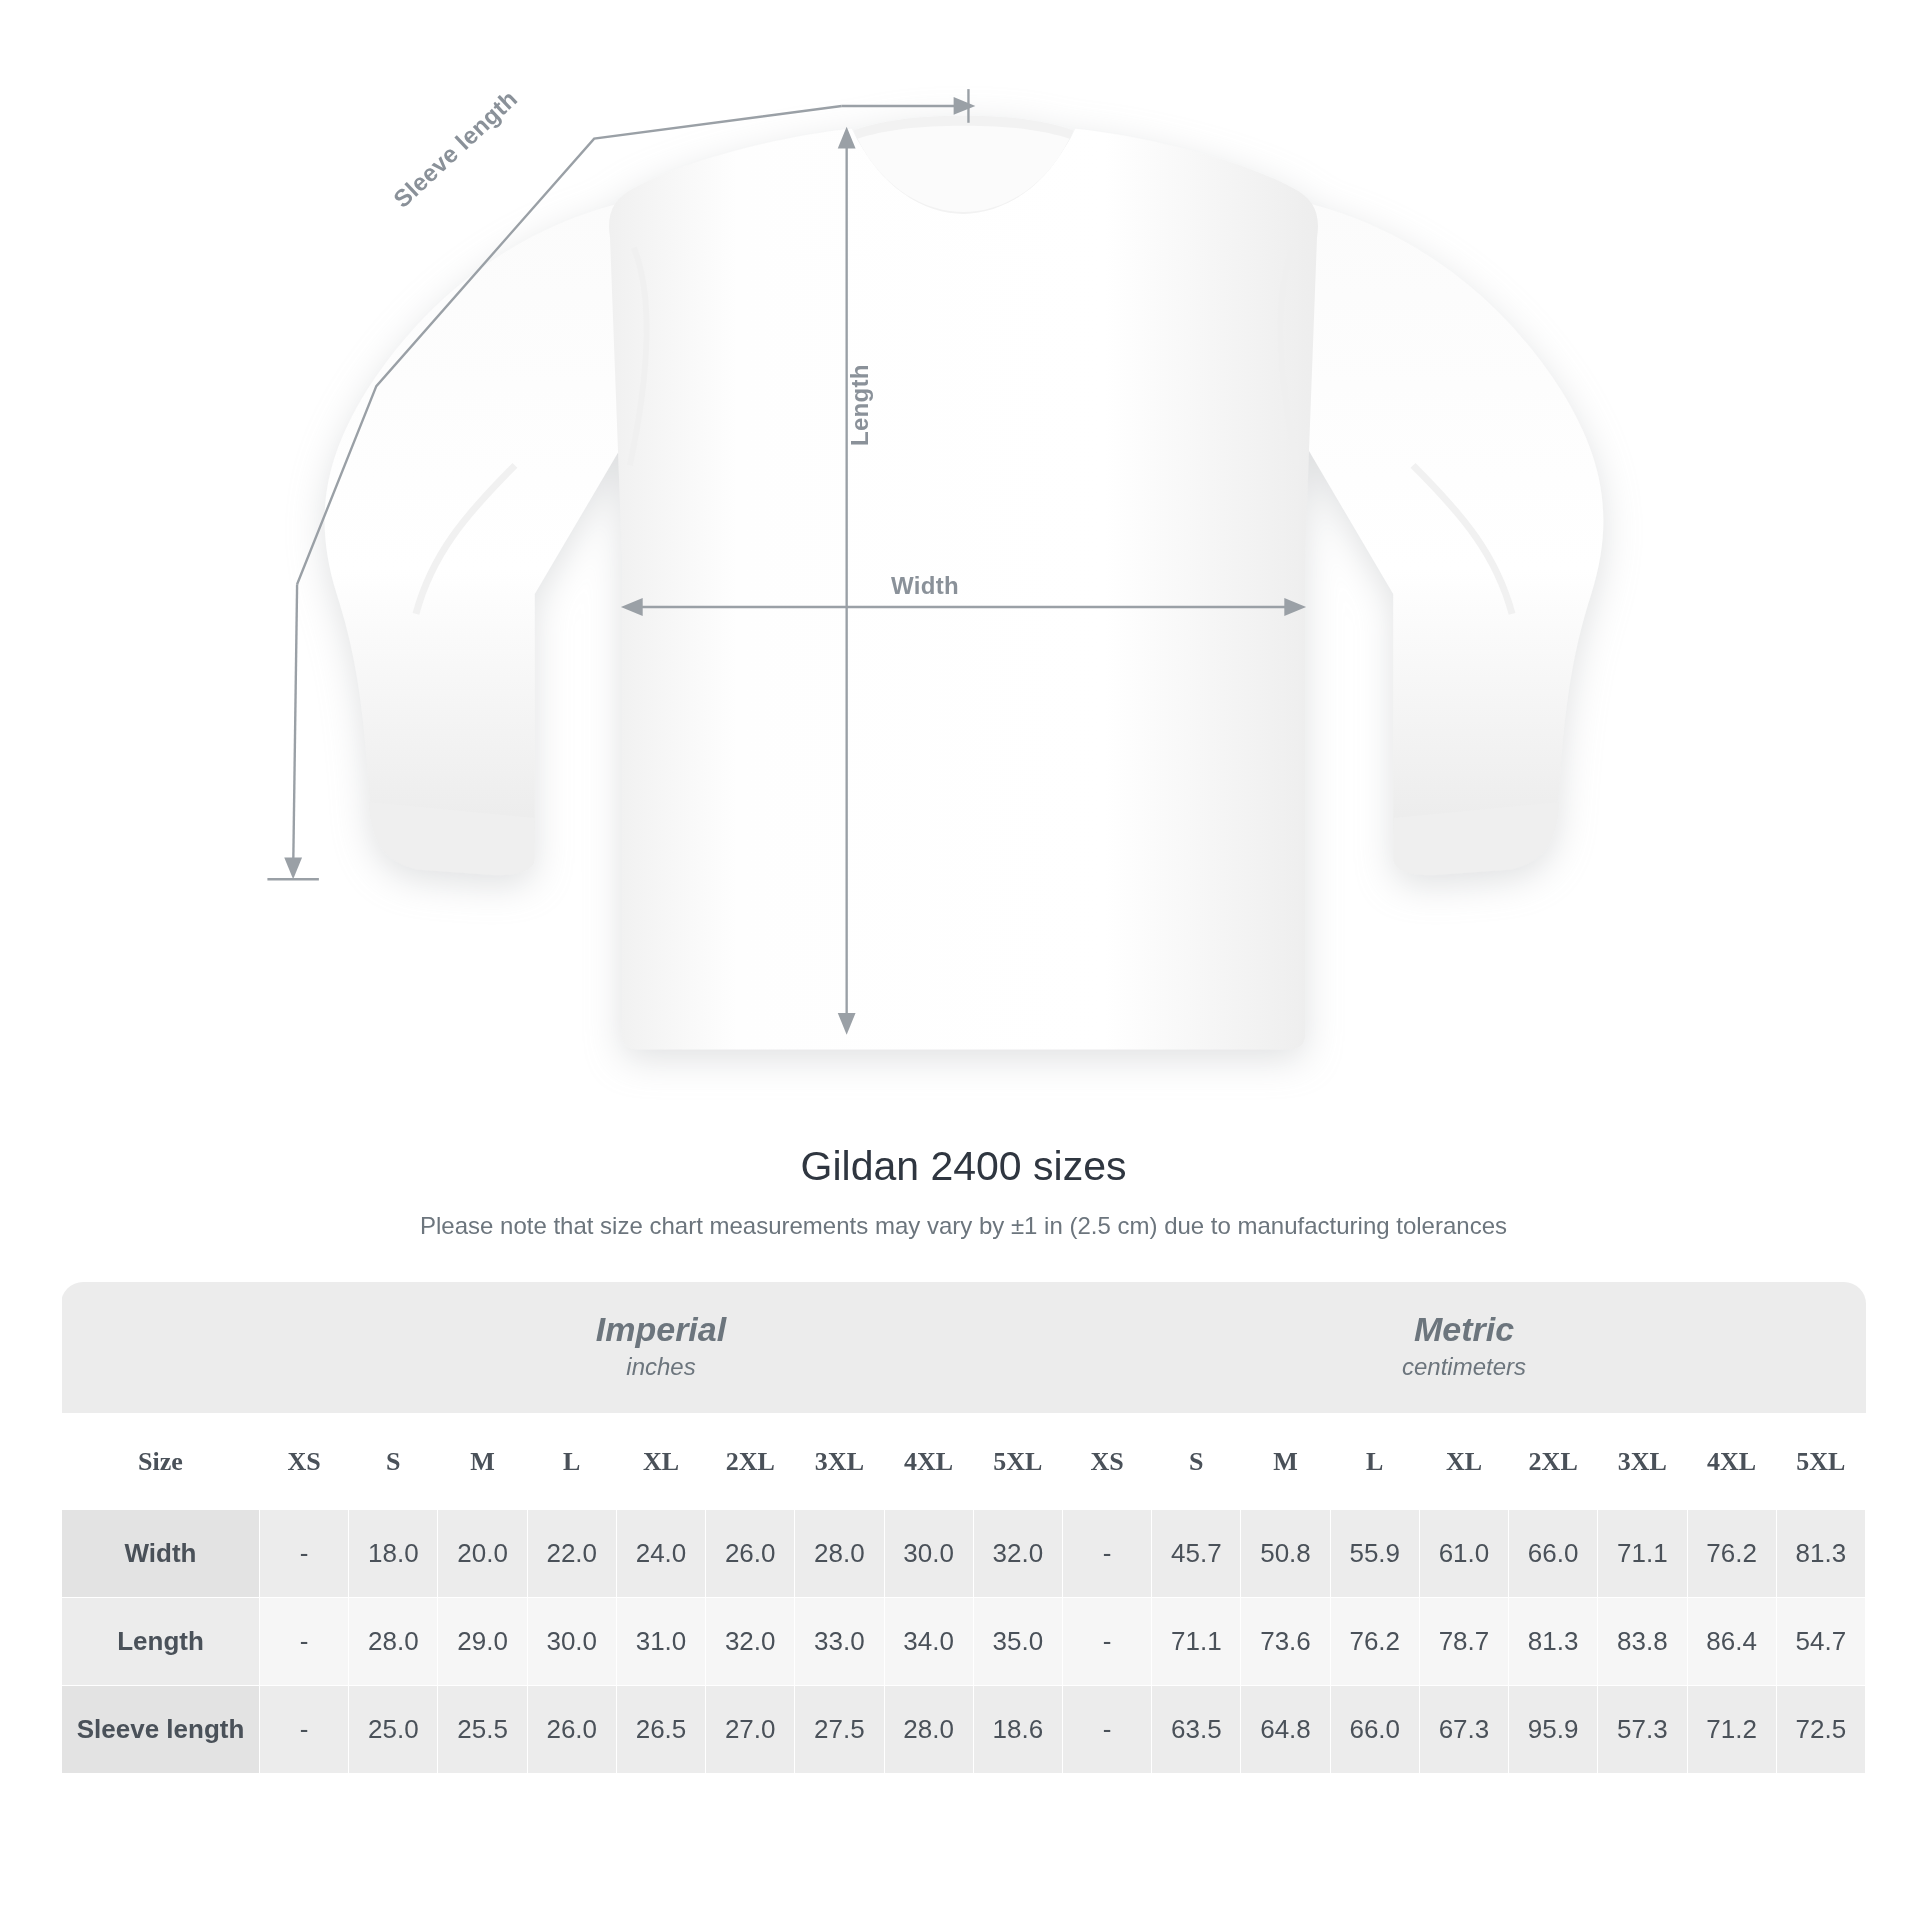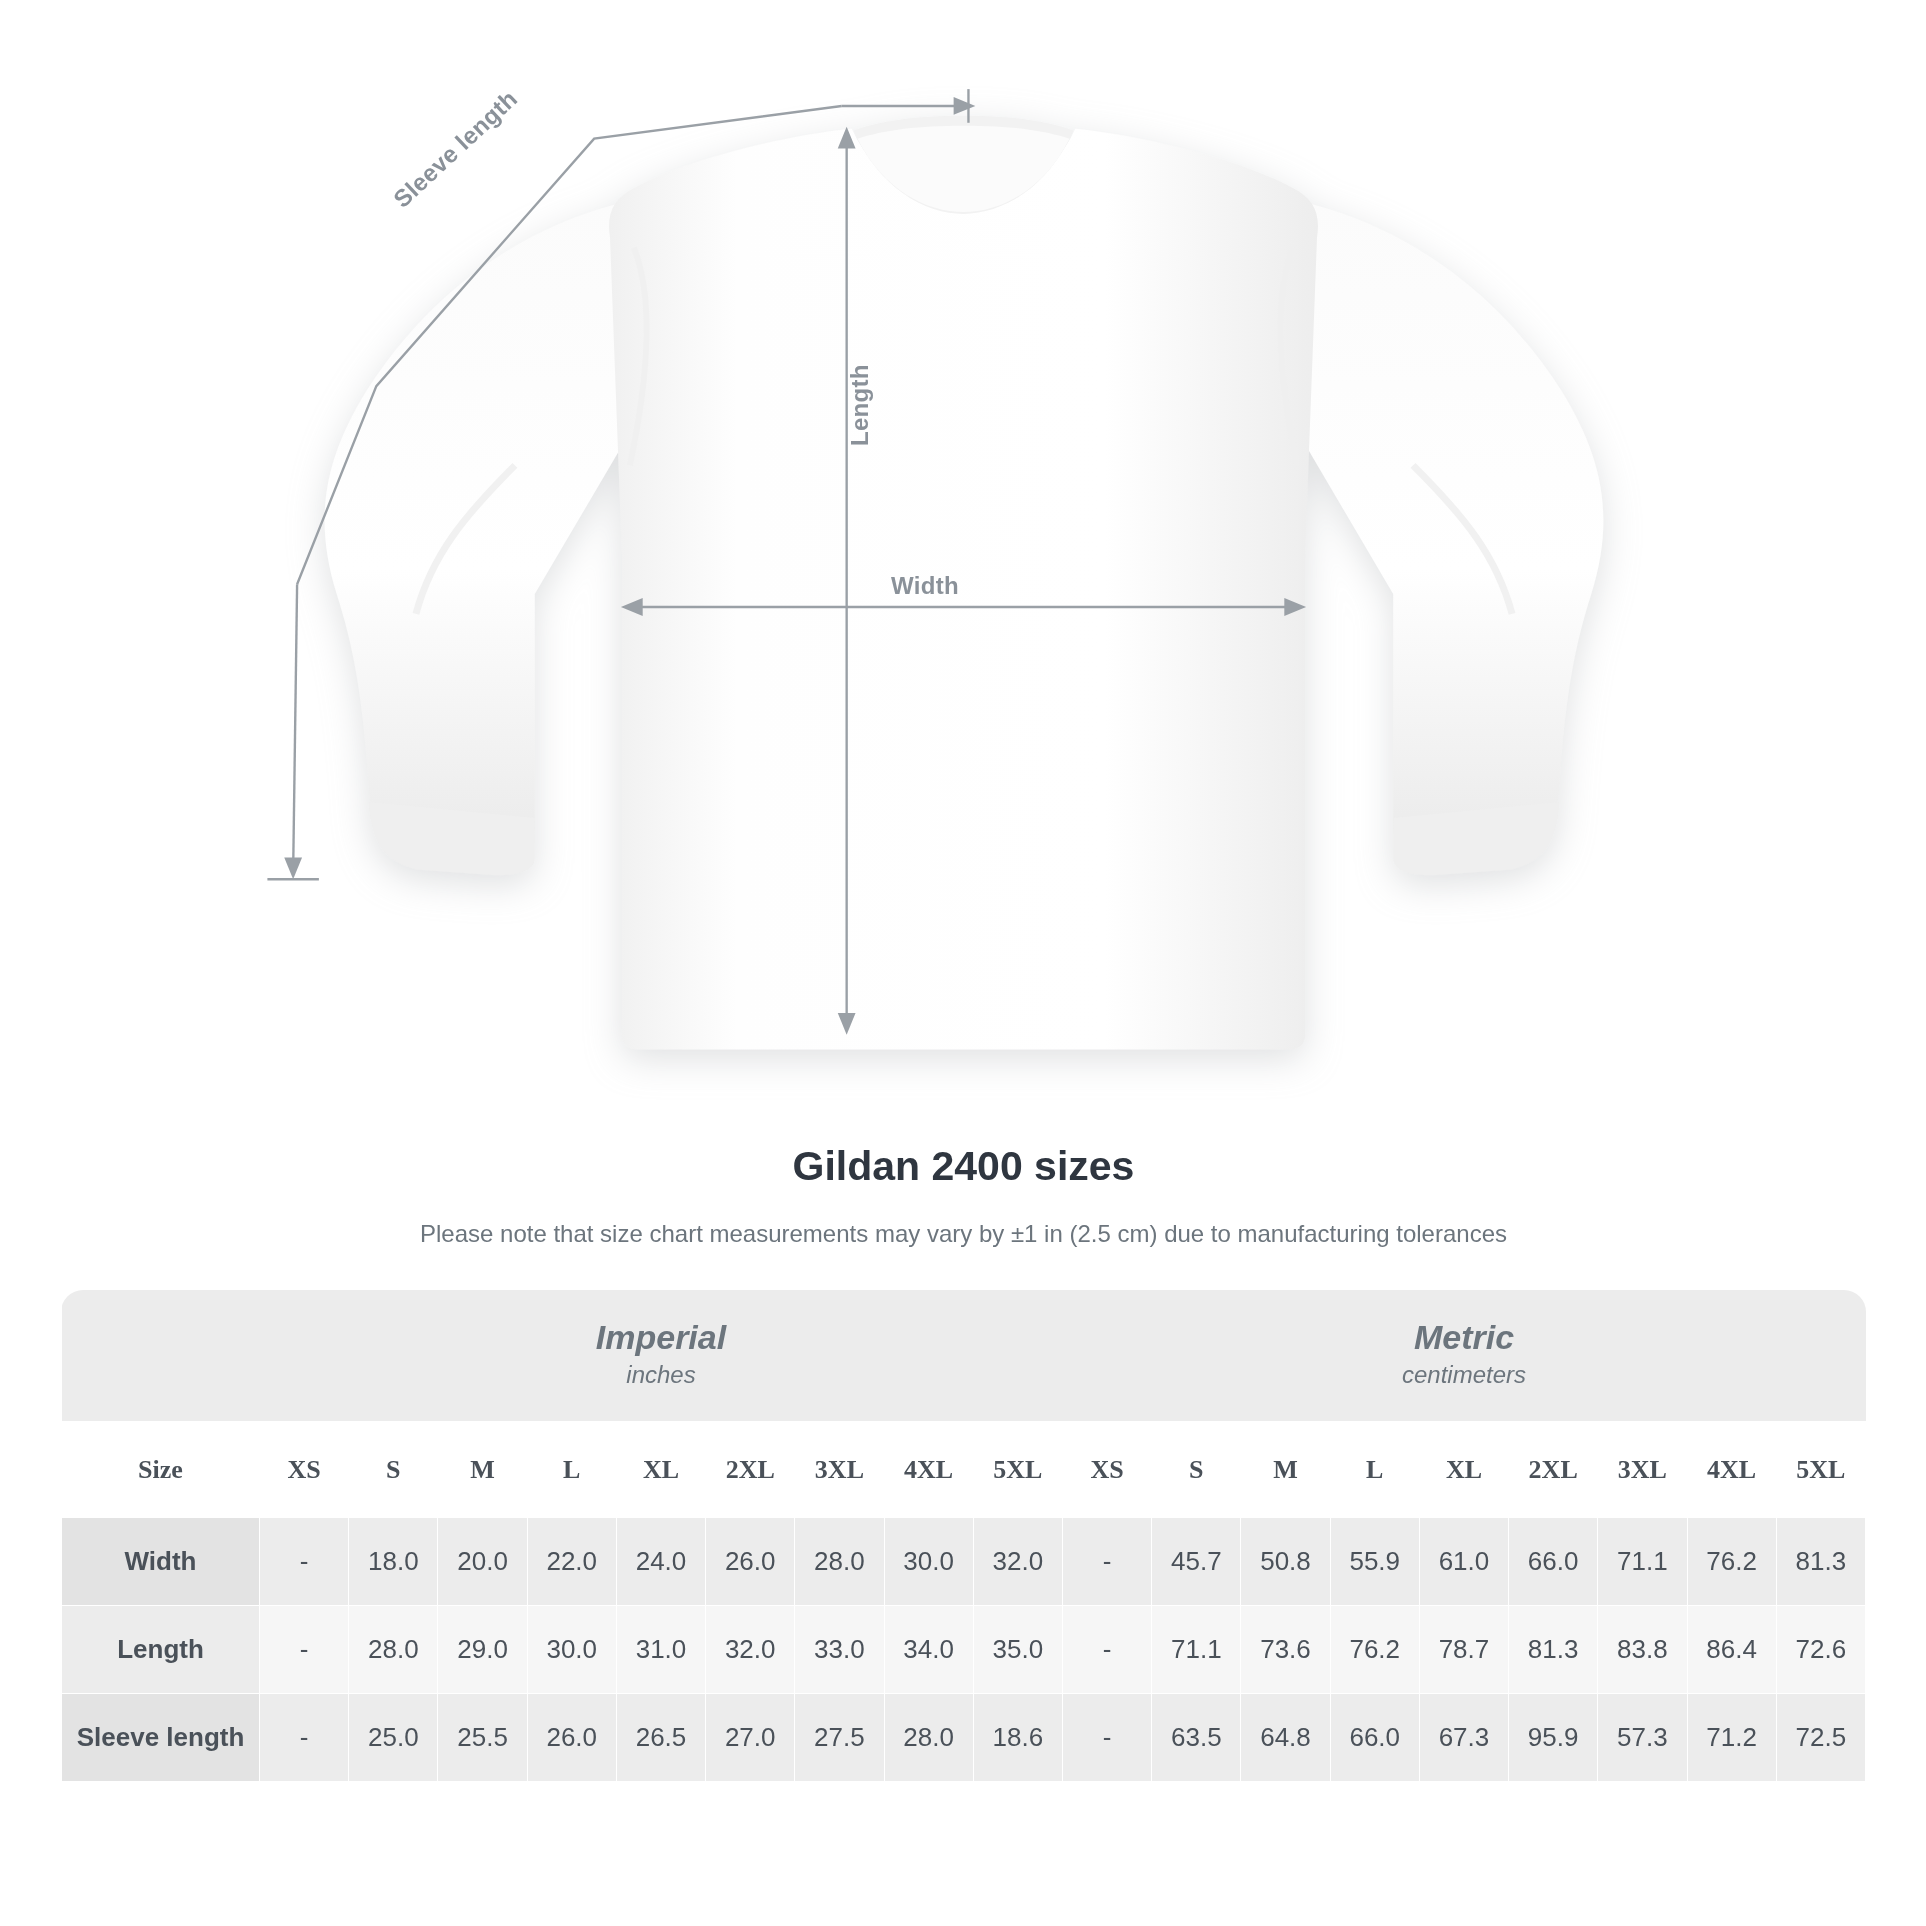--- a/index.html
+++ b/index.html
@@ -53,23 +53,23 @@
     transform-origin: left top;
   }
 
   
   #title-block {
     text-align: center;
     margin-top: 34px;
   }
   #chart-title {
     font-size: 41px;
-    font-weight: bold;
+    font-weight: normal;
     color: #2f3640;
-    margin: 0 0 30px 0;
+    margin: 0 0 22px 0;
   }
   #chart-note {
     font-size: 24px;
     color: #6c757d;
     margin: 0;
   }
 
   
   #table-wrap {
     margin: 42px 61px 0 61px;
@@ -313,21 +313,21 @@
           <td>34.0</td>
           <td>35.0</td>
           <td>-</td>
           <td>71.1</td>
           <td>73.6</td>
           <td>76.2</td>
           <td>78.7</td>
           <td>81.3</td>
           <td>83.8</td>
           <td>86.4</td>
-          <td>72.6</td>
+          <td>54.7</td>
         </tr>
         <tr class="shade">
           <td class="rowname firstcol">Sleeve length</td>
           <td>-</td>
           <td>25.0</td>
           <td>25.5</td>
           <td>26.0</td>
           <td>26.5</td>
           <td>27.0</td>
           <td>27.5</td>

